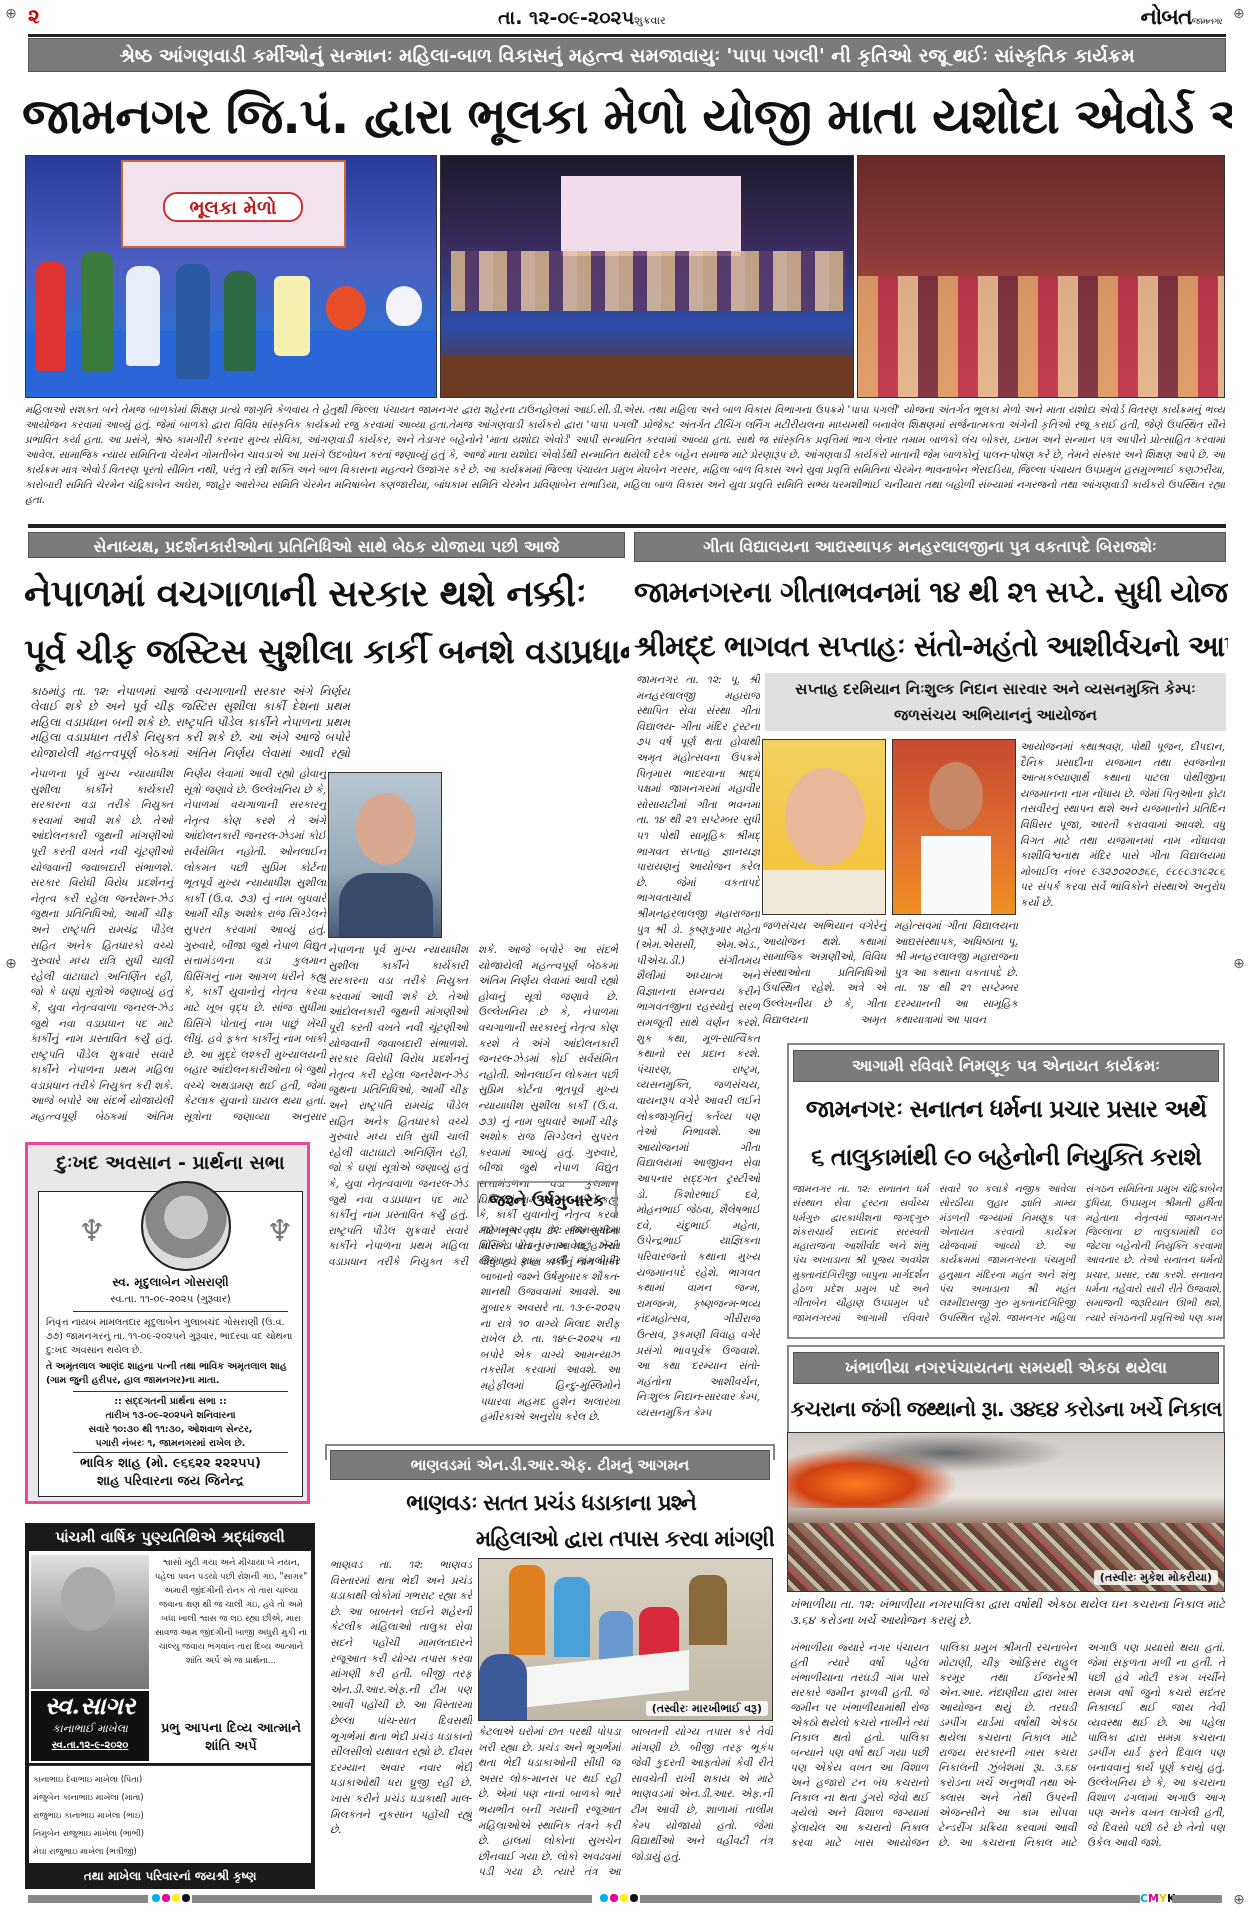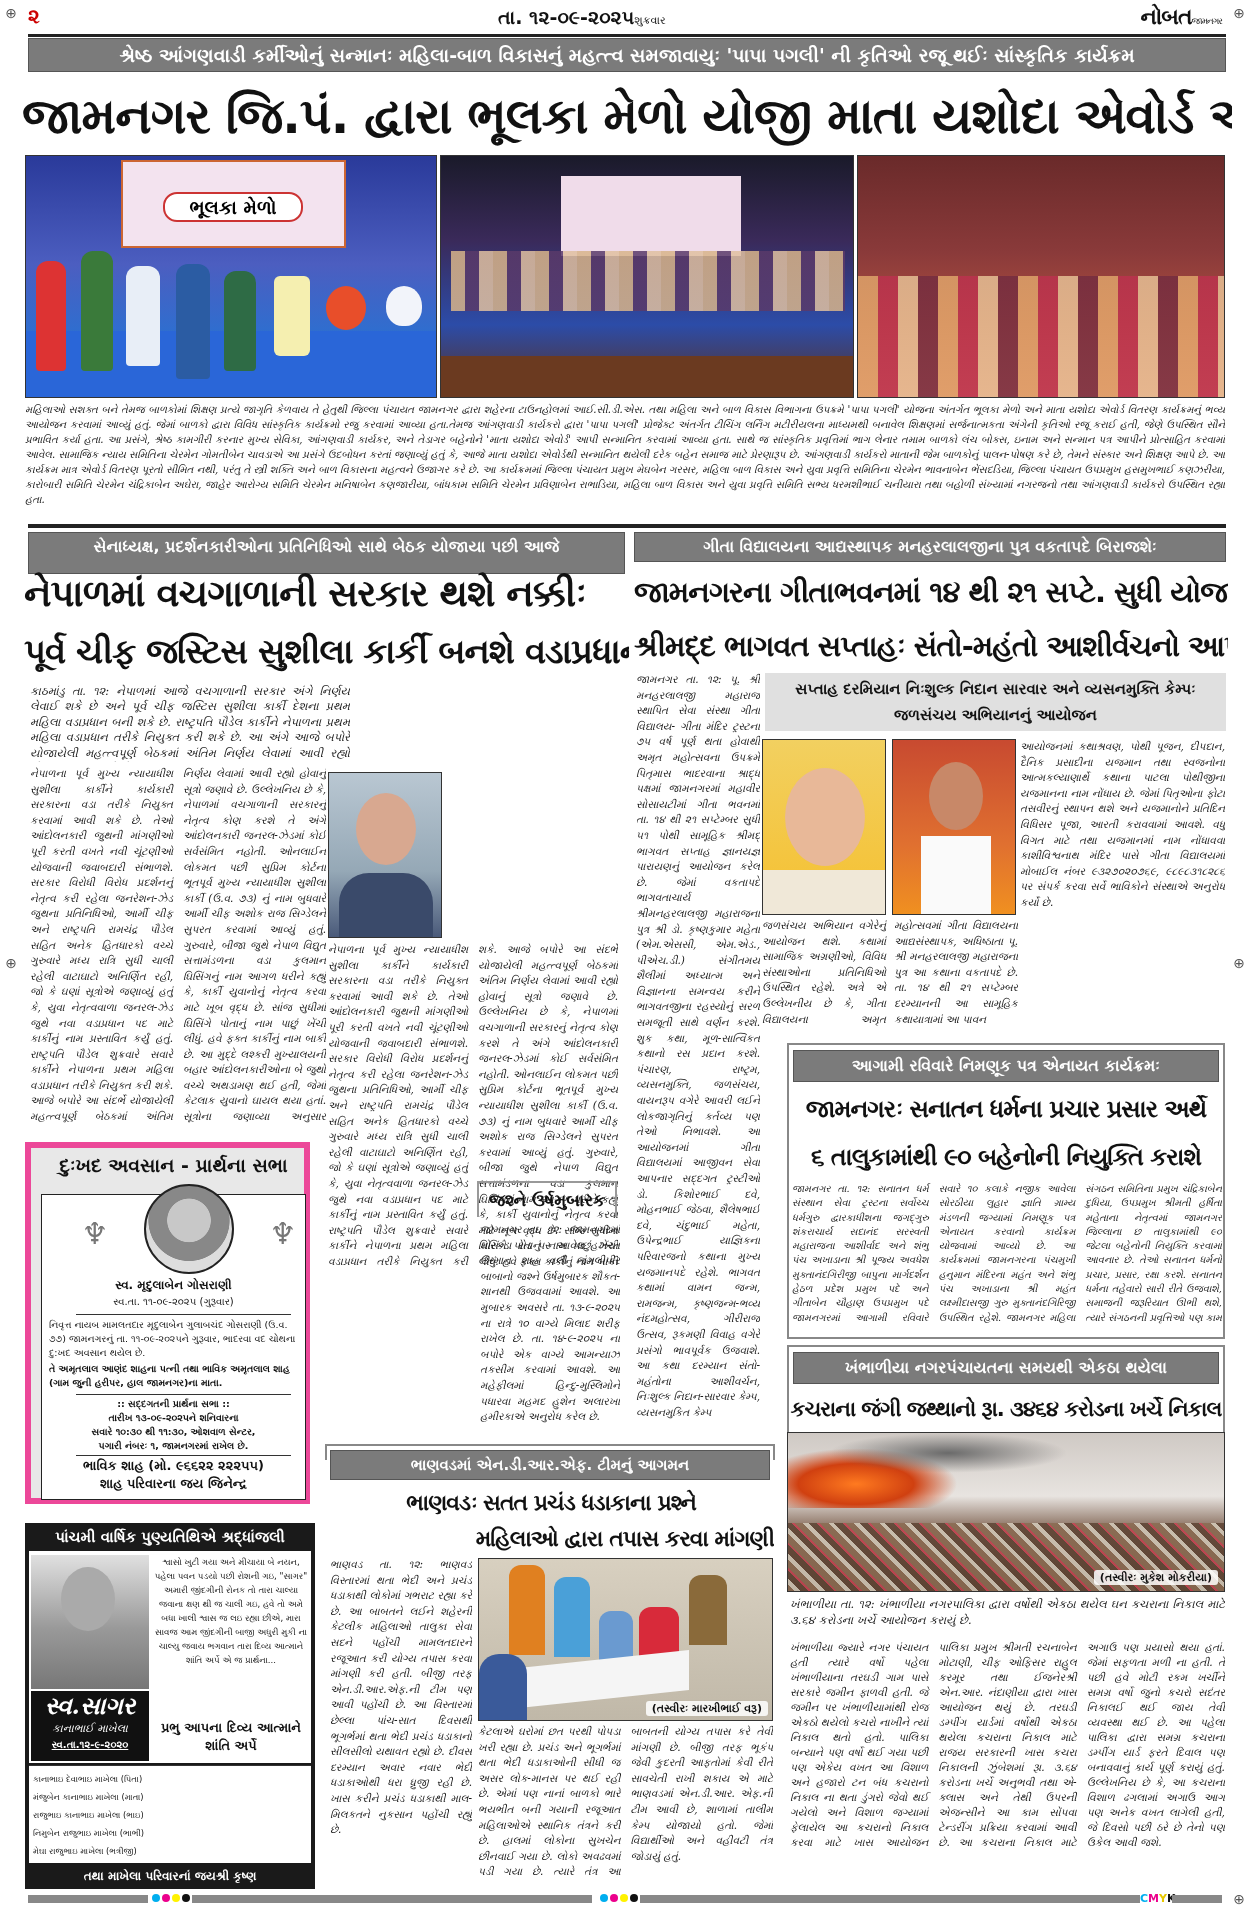--- a/index.html
+++ b/index.html
@@ -15,21 +15,21 @@
   .logo .sub { font-size: 9px; font-weight: normal; }
   .rule { position: absolute; left: 28px; width: 1198px; height: 3px; background: #222; }
   .kicker { position: absolute; background: #7b7b7b; color: #fff; font-weight: bold; text-align: center; white-space: nowrap; overflow: hidden; border: 1px solid #555; }
   .headline { position: absolute; font-family: "DejaVu Sans", sans-serif; font-weight: bold; color: #111; white-space: nowrap; overflow: hidden; letter-spacing: -1px; }
   .photo { position: absolute; overflow: hidden; border: 1px solid #333; }
   .body-text { position: absolute; font-family: "DejaVu Serif", serif; font-style: italic; font-size: 10.5px; line-height: 15.6px; color: #1a1a1a; text-align: justify; overflow: hidden; }
   .cols2 { column-count: 2; column-gap: 10px; }
   .cols3 { column-count: 3; column-gap: 10px; }
   .caption { position: absolute; background: rgba(255,255,255,0.85); font-weight: bold; font-size: 11px; padding: 1px 6px; border-radius: 3px; }
   .box { position: absolute; border: 2px solid #888; }
-  .obit { position: absolute; background: #e8e8e8; border: 6px solid #ec4899; }
+  .obit { position: absolute; background: #e8e8e8; border: 3px solid #ec4899; }
   .obit-inner { position: absolute; background: #fff; border: 1.5px solid #222; }
   .center { text-align: center; }
   .bottom-bar { position: absolute; height: 8px; background: #888; }
   .cmyk-dots { position: absolute; top: 1894px; height: 10px; display: flex; gap: 2px; }
   .cmyk-dots span { width: 8px; height: 8px; border-radius: 50%; display: inline-block; }
   .portrait-head { position: absolute; border-radius: 50%; }
 </style>
 </head>
 <body>
 
@@ -48,21 +48,21 @@
     <span>નોબત</span><span class="sub">જામનગર</span>
   </span>
 </div>
 <div class="rule" style="top:34px;"></div>
 
 <div class="kicker" style="left:28px;top:38px;width:1198px;height:34px;font-size:19px;line-height:32px;">શ્રેષ્ઠ આંગણવાડી કર્મીઓનું સન્માનઃ મહિલા-બાળ વિકાસનું મહત્ત્વ સમજાવાયુઃ 'પાપા પગલી' ની કૃતિઓ રજૂ થઈઃ સાંસ્કૃતિક કાર્યક્રમ</div>
 <div class="headline" style="left:22px;top:82px;width:1210px;height:72px;font-size:49px;line-height:70px;text-align:center;">જામનગર જિ.પં. દ્વારા ભૂલકા મેળો યોજી માતા યશોદા એવોર્ડ અપાયા</div>
 
 <div class="photo" style="left:25px;top:155px;width:412px;height:243px;background:linear-gradient(180deg,#2a3a9a 0%,#4c5ec0 45%,#2d6fd0 75%,#2060c8 100%);">
   <div class="abs" style="left:95px;top:4px;width:225px;height:88px;background:#f3e3ef;border:2px solid #c63;">
-    <div class="abs center" style="left:40px;top:30px;width:140px;height:30px;background:#fff;border:2px solid #c33;border-radius:14px;color:#000000;font-weight:bold;font-size:19px;line-height:26px;">ભૂલકા મેળો</div>
+    <div class="abs center" style="left:40px;top:30px;width:140px;height:30px;background:#fff;border:2px solid #c33;border-radius:14px;color:#b91c1c;font-weight:bold;font-size:19px;line-height:26px;">ભૂલકા મેળો</div>
   </div>
   <div class="abs" style="left:0;top:175px;width:412px;height:68px;background:#2a66d8;"></div>
   <div class="abs" style="left:10px;top:105px;width:30px;height:110px;background:#d33;border-radius:12px 12px 4px 4px;"></div>
   <div class="abs" style="left:55px;top:95px;width:32px;height:120px;background:#3a7a3a;border-radius:12px 12px 4px 4px;"></div>
   <div class="abs" style="left:100px;top:110px;width:34px;height:100px;background:#e8eef7;border-radius:12px 12px 4px 4px;"></div>
   <div class="abs" style="left:150px;top:108px;width:34px;height:115px;background:#2b5ca3;border-radius:12px 12px 4px 4px;"></div>
   <div class="abs" style="left:198px;top:115px;width:32px;height:100px;background:#2e6b45;border-radius:12px 12px 4px 4px;"></div>
   <div class="abs" style="left:248px;top:120px;width:36px;height:80px;background:#f5efb0;border-radius:6px;"></div>
   <div class="abs" style="left:300px;top:130px;width:40px;height:44px;background:#e84e2a;border-radius:50%;"></div>
   <div class="abs" style="left:360px;top:130px;width:36px;height:40px;background:#f2f4fa;border-radius:50% 50% 45% 45%;"></div>
@@ -72,21 +72,21 @@
   <div class="abs" style="left:10px;top:95px;width:394px;height:60px;background:repeating-linear-gradient(90deg,#d8b48a 0 14px,#5a3a6a 14px 28px,#e0c0a0 28px 42px);opacity:.85;"></div>
   <div class="abs" style="left:0;top:200px;width:414px;height:43px;background:#6b3a20;"></div>
 </div>
 <div class="photo" style="left:857px;top:155px;width:368px;height:243px;background:linear-gradient(180deg,#6a2a2a 0%,#8a3a3a 40%,#b05040 70%,#c8685a 100%);">
   <div class="abs" style="left:0;top:120px;width:368px;height:123px;background:repeating-linear-gradient(90deg,#e8b070 0 20px,#c03050 20px 40px,#f0d0a0 40px 60px,#702a40 60px 80px);opacity:.75;"></div>
 </div>
 
 <div class="body-text" style="left:25px;top:402px;width:1200px;height:122px;font-size:10.2px;line-height:15px;">મહિલાઓ સશક્ત બને તેમજ બાળકોમાં શિક્ષણ પ્રત્યે જાગૃતિ કેળવાય તે હેતુથી જિલ્લા પંચાયત જામનગર દ્વારા શહેરના ટાઉનહોલમાં આઈ.સી.ડી.એસ. તથા મહિલા અને બાળ વિકાસ વિભાગના ઉપક્રમે 'પાપા પગલી' યોજના અંતર્ગત ભૂલકા મેળો અને માતા યશોદા એવોર્ડ વિતરણ કાર્યક્રમનું ભવ્ય આયોજન કરવામાં આવ્યું હતું. જેમાં બાળકો દ્વારા વિવિધ સાંસ્કૃતિક કાર્યક્રમો રજુ કરવામાં આવ્યા હતા.તેમજ આંગણવાડી કાર્યકરો દ્વારા 'પાપા પગલી' પ્રોજેક્ટ અંતર્ગત ટીચિંગ લર્નિંગ મટીરીયલના માધ્યમથી બનાવેલ શિક્ષણમાં સર્જનાત્મકતા અંગેની કૃતિઓ રજૂ કરાઈ હતી, જેણે ઉપસ્થિત સૌને પ્રભાવિત કર્યા હતા. આ પ્રસંગે, શ્રેષ્ઠ કામગીરી કરનાર મુખ્ય સેવિકા, આંગણવાડી કાર્યકર, અને તેડાગર બહેનોને 'માતા યશોદા એવોર્ડ' આપી સન્માનિત કરવામાં આવ્યા હતા. સાથે જ સાંસ્કૃતિક પ્રવૃત્તિમાં ભાગ લેનાર તમામ બાળકો લંચ બોક્સ, ઇનામ અને સન્માન પત્ર આપીને પ્રોત્સાહિત કરવામાં આવેલ. સામાજિક ન્યાય સમિતિના ચેરમેન ગોમતીબેન ચાવડાએ આ પ્રસંગે ઉદબોધન કરતાં જણાવ્યું હતું કે, આજે માતા યશોદા એવોર્ડથી સન્માનિત થયેલી દરેક બહેન સમાજ માટે પ્રેરણારૂપ છે. આંગણવાડી કાર્યકરો માતાની જેમ બાળકોનું પાલન-પોષણ કરે છે, તેમને સંસ્કાર અને શિક્ષણ આપે છે. આ કાર્યક્રમ માત્ર એવોર્ડ વિતરણ પૂરતો સીમિત નથી, પરંતુ તે સ્ત્રી શક્તિ અને બાળ વિકાસના મહત્વને ઉજાગર કરે છે. આ કાર્યક્રમમાં જિલ્લા પંચાયત પ્રમુખ મેઘબેન ગરસર, મહિલા બાળ વિકાસ અને યુવા પ્રવૃત્તિ સમિતિના ચેરમેન ભાવનાબેન ભેંસદડિયા, જિલ્લા પંચાયત ઉપપ્રમુખ હસમુખભાઈ કણઝરીયા, કારોબારી સમિતિ ચેરમેન ચંદ્રિકાબેન અઘેરા, જાહેર આરોગ્ય સમિતિ ચેરમેન મનિષાબેન કણજારીયા, બાંધકામ સમિતિ ચેરમેન પ્રવિણાબેન રાભાડિયા, મહિલા બાળ વિકાસ અને યુવા પ્રવૃત્તિ સમિતિ સભ્ય ધરમશીભાઈ ચનીયારા તથા બહોળી સંખ્યામાં નગરજનો તથા આંગણવાડી કાર્યકરો ઉપસ્થિત રહ્યા હતા.</div>
 <div class="rule" style="top:524px;height:4px;"></div>
 
-<div class="kicker" style="left:28px;top:532px;width:597px;height:42px;font-size:16px;line-height:28px;">સેનાધ્યક્ષ, પ્રદર્શનકારીઓના પ્રતિનિધિઓ સાથે બેઠક યોજાયા પછી આજે</div>
+<div class="kicker" style="left:28px;top:532px;width:597px;height:26px;font-size:16px;line-height:28px;">સેનાધ્યક્ષ, પ્રદર્શનકારીઓના પ્રતિનિધિઓ સાથે બેઠક યોજાયા પછી આજે</div>
 <div class="headline" style="left:24px;top:566px;width:605px;height:56px;font-size:37px;line-height:56px;">નેપાળમાં વચગાળાની સરકાર થશે નક્કીઃ</div>
 <div class="headline" style="left:24px;top:622px;width:605px;height:58px;font-size:34px;line-height:58px;">પૂર્વ ચીફ જસ્ટિસ સુશીલા કાર્કી બનશે વડાપ્રધાન?</div>
 <div class="body-text" style="left:30px;top:684px;width:320px;height:78px;font-size:11.5px;line-height:15.4px;">કાઠમાંડુ તા. ૧૨: નેપાળમાં આજે વચગાળાની સરકાર અંગે નિર્ણય લેવાઈ શકે છે અને પૂર્વ ચીફ જસ્ટિસ સુશીલા કાર્કી દેશના પ્રથમ મહિલા વડાપ્રધાન બની શકે છે. રાષ્ટ્રપતિ પૌડેલ કાર્કીને નેપાળના પ્રથમ મહિલા વડાપ્રધાન તરીકે નિયુક્ત કરી શકે છે. આ અંગે આજે બપોરે યોજાયેલી મહત્ત્વપૂર્ણ બેઠકમાં અંતિમ નિર્ણય લેવામાં આવી રહ્યો હોવાનું જાણવા મળે છે.</div>
 <div class="photo" style="left:328px;top:772px;width:114px;height:166px;background:linear-gradient(180deg,#b9c7d2 0%,#95a8b6 60%,#4a5a7a 100%);">
   <div class="portrait-head" style="left:27px;top:20px;width:60px;height:72px;background:#d8a890;"></div>
   <div class="abs" style="left:10px;top:100px;width:94px;height:66px;background:#3a4a6a;border-radius:30px 30px 0 0;"></div>
 </div>
 <div class="body-text cols2" style="left:30px;top:766px;width:296px;height:364px;">નેપાળના પૂર્વ મુખ્ય ન્યાયાધીશ સુશીલા કાર્કીને કાર્યકારી સરકારના વડા તરીકે નિયુક્ત કરવામાં આવી શકે છે. તેઓ આંદોલનકારી જુથની માંગણીઓ પૂરી કરતી વખતે નવી ચૂંટણીઓ યોજવાની જવાબદારી સંભાળશે. સરકાર વિરોધી વિરોધ પ્રદર્શનનું નેતૃત્વ કરી રહેલા જનરેશન-ઝેડ જુથના પ્રતિનિધિઓ, આર્મી ચીફ અને રાષ્ટ્રપતિ રામચંદ્ર પૌડેલ સહિત અનેક હિતધારકો વચ્ચે ગુરુવારે મધ્ય રાત્રિ સુધી ચાલી રહેલી વાટાઘાટો અનિર્ણિત રહી, જો કે ઘણાં સૂત્રોએ જણાવ્યું હતું કે, યુવા નેતૃત્વવાળા જનરલ-ઝેડ જુથે નવા વડાપ્રધાન પદ માટે કાર્કીનું નામ પ્રસ્તાવિત કર્યું હતું. રાષ્ટ્રપતિ પૌડેલ શુક્રવારે સવારે કાર્કીને નેપાળના પ્રથમ મહિલા વડાપ્રધાન તરીકે નિયુક્ત કરી શકે. આજે બપોરે આ સંદર્ભે યોજાયેલી મહત્ત્વપૂર્ણ બેઠકમાં અંતિમ નિર્ણય લેવામાં આવી રહ્યો હોવાનું સૂત્રો જણાવે છે. ઉલ્લેખનિય છે કે, નેપાળમાં વચગાળાની સરકારનું નેતૃત્વ કોણ કરશે તે અંગે આંદોલનકારી જનરલ-ઝેડમાં કોઈ સર્વસંમિત નહોતી. ઓનલાઈન લોકમત પછી સુપ્રિમ કોર્ટના ભૂતપૂર્વ મુખ્ય ન્યાયાધીશ સુશીલા કાર્કી (ઉ.વ. ૭૩) નું નામ બુધવારે આર્મી ચીફ અશોક રાજ સિગ્ડેલને સુપરત કરવામાં આવ્યું હતું. ગુરુવારે, બીજા જુથે નેપાળ વિદ્યુત સત્તામંડળના વડા કુલમાન ઘિસિંગનું નામ આગળ ધરીને કહ્યું કે, કાર્કી યુવાનોનું નેતૃત્વ કરવા માટે ખૂબ વૃદ્ધ છે. સાંજ સુધીમાં ઘિસિંગે પોતાનું નામ પાછું ખેંચી લીધું. હવે ફક્ત કાર્કીનું નામ બાકી છે. આ મુદ્દે લશ્કરી મુખ્યાલયની બહાર આંદોલનકારીઓના બે જુથો વચ્ચે અથડામણ થઈ હતી, જેમાં કેટલાક યુવાનો ઘાયલ થયા હતાં. સૂત્રોના જણાવ્યા અનુસાર રાષ્ટ્રપતિ વર્તમાન રાજકીય ગતિરોધનો સામનો કરવા માટે વિવિધ રાજકીય નેતાઓ અને બંધારણીય નિષ્ણાતો સાથે ચર્ચા કરી રહ્યા છે. નવી સરકાર બનાવવા માટે ત્રણ વિકલ્પો પર વિચાર કરવામાં આવ્યો છે. સંસદનું વિસર્જન કરવું અથવા તેને જાળવી રાખવી, જો કે આંદોલનકારી જુથ બંધારણીય માળખામાં ઉકેલ શોધવા માટે સંમત થયું છે. આજે નેપાળના કર્ફ્યુમુક્ત વિસ્તારોમાં લોકોના રોજિંદા જીવન માટે ચાર કલાક માટે રાત્રિ કર્ફ્યુમાં છૂટ આપવામાં આવી છે. દેશભરમાં સવારે ૧૧ થી સાંજે ૫ વાગ્યા સુધી પ્રતિબંધિત આદેશો લાગુ રહેશે. ત્યારપછી બીજા દિવસે સાંજે ૭ થી સવારે ૬ વાગ્યા સુધી કર્ફ્યુ ફરી શરૂ થાય તે રહેશે. આ પહેલા સોમવારે ભ્રષ્ટાચાર અને સોશિયલ મીડિયા પર પ્રતિબંધ સામે સેંકડો વિરોધીઓ રસ્તા પર ઉતર્યા પછી કેપી શર્મા ઓલીએ મંગળવારે વડાપ્રધાન પદેથી રાજીનામું આપ્યું હતું. આ દરમિયાન વિરોધ પ્રદર્શન દરમિયાન પોલીસ કાર્યવાહીમાં ઓછામાં ઓછા ૧૯ લોકોના મોત પછી વિરોધીઓ રાજીનામાની માગણી સાથે તેમની ઓફિસમાં ઘૂસી ગયા હતાં. દરમિયાન સોમવારે રાત્રે સોશિયલ મીડિયા પરનો પ્રતિબંધ પણ હટાવી લેવામાં આવ્યો હતો. રાષ્ટ્રપતિ પૌડેલે ઓલીનું રાજીનામું સ્વીકારી લીધું છે, પરંતુ કહ્યું છે કે તેમના નેતૃત્વ હેઠળનું મંત્રીમંડળ નવી મંત્રી પરિષદની રચના ન થાય ત્યાં સુધી સરકાર ચલાવતું રહેશે. આરોગ્ય મંત્રાલયના જણાવ્યા અનુસાર સોમવાર અને મંગળવારે થયેલા વિરોધ પ્રદર્શનોમાં મૃત્યુઆંક ૫૦ થી વધુ થઈ ગયો છે.</div>
 <div class="body-text" style="left:328px;top:942px;width:290px;height:340px;column-count:2;column-gap:10px;">નેપાળના પૂર્વ મુખ્ય ન્યાયાધીશ સુશીલા કાર્કીને કાર્યકારી સરકારના વડા તરીકે નિયુક્ત કરવામાં આવી શકે છે. તેઓ આંદોલનકારી જુથની માંગણીઓ પૂરી કરતી વખતે નવી ચૂંટણીઓ યોજવાની જવાબદારી સંભાળશે. સરકાર વિરોધી વિરોધ પ્રદર્શનનું નેતૃત્વ કરી રહેલા જનરેશન-ઝેડ જુથના પ્રતિનિધિઓ, આર્મી ચીફ અને રાષ્ટ્રપતિ રામચંદ્ર પૌડેલ સહિત અનેક હિતધારકો વચ્ચે ગુરુવારે મધ્ય રાત્રિ સુધી ચાલી રહેલી વાટાઘાટો અનિર્ણિત રહી, જો કે ઘણાં સૂત્રોએ જણાવ્યું હતું કે, યુવા નેતૃત્વવાળા જનરલ-ઝેડ જુથે નવા વડાપ્રધાન પદ માટે કાર્કીનું નામ પ્રસ્તાવિત કર્યું હતું. રાષ્ટ્રપતિ પૌડેલ શુક્રવારે સવારે કાર્કીને નેપાળના પ્રથમ મહિલા વડાપ્રધાન તરીકે નિયુક્ત કરી શકે. આજે બપોરે આ સંદર્ભે યોજાયેલી મહત્ત્વપૂર્ણ બેઠકમાં અંતિમ નિર્ણય લેવામાં આવી રહ્યો હોવાનું સૂત્રો જણાવે છે. ઉલ્લેખનિય છે કે, નેપાળમાં વચગાળાની સરકારનું નેતૃત્વ કોણ કરશે તે અંગે આંદોલનકારી જનરલ-ઝેડમાં કોઈ સર્વસંમિત નહોતી. ઓનલાઈન લોકમત પછી સુપ્રિમ કોર્ટના ભૂતપૂર્વ મુખ્ય ન્યાયાધીશ સુશીલા કાર્કી (ઉ.વ. ૭૩) નું નામ બુધવારે આર્મી ચીફ અશોક રાજ સિગ્ડેલને સુપરત કરવામાં આવ્યું હતું. ગુરુવારે, બીજા જુથે નેપાળ વિદ્યુત સત્તામંડળના વડા કુલમાન ઘિસિંગનું નામ આગળ ધરીને કહ્યું કે, કાર્કી યુવાનોનું નેતૃત્વ કરવા માટે ખૂબ વૃદ્ધ છે. સાંજ સુધીમાં ઘિસિંગે પોતાનું નામ પાછું ખેંચી લીધું. હવે ફક્ત કાર્કીનું નામ બાકી છે. આ મુદ્દે લશ્કરી મુખ્યાલયની બહાર આંદોલનકારીઓના બે જુથો વચ્ચે અથડામણ થઈ હતી, જેમાં કેટલાક યુવાનો ઘાયલ થયા હતાં. સૂત્રોના જણાવ્યા અનુસાર રાષ્ટ્રપતિ વર્તમાન રાજકીય ગતિરોધનો સામનો કરવા માટે વિવિધ રાજકીય નેતાઓ અને બંધારણીય નિષ્ણાતો સાથે ચર્ચા કરી રહ્યા છે. નવી સરકાર બનાવવા માટે ત્રણ વિકલ્પો પર વિચાર કરવામાં આવ્યો છે. સંસદનું વિસર્જન કરવું અથવા તેને જાળવી રાખવી, જો કે આંદોલનકારી જુથ બંધારણીય માળખામાં ઉકેલ શોધવા માટે સંમત થયું છે. આજે નેપાળના કર્ફ્યુમુક્ત વિસ્તારોમાં લોકોના રોજિંદા જીવન માટે ચાર કલાક માટે રાત્રિ કર્ફ્યુમાં છૂટ આપવામાં આવી છે. દેશભરમાં સવારે ૧૧ થી સાંજે ૫ વાગ્યા સુધી પ્રતિબંધિત આદેશો લાગુ રહેશે. ત્યારપછી બીજા દિવસે સાંજે ૭ થી સવારે ૬ વાગ્યા સુધી કર્ફ્યુ ફરી શરૂ થાય તે રહેશે. આ પહેલા સોમવારે ભ્રષ્ટાચાર અને સોશિયલ મીડિયા પર પ્રતિબંધ સામે સેંકડો વિરોધીઓ રસ્તા પર ઉતર્યા પછી કેપી શર્મા ઓલીએ મંગળવારે વડાપ્રધાન પદેથી રાજીનામું આપ્યું હતું. આ દરમિયાન વિરોધ પ્રદર્શન દરમિયાન પોલીસ કાર્યવાહીમાં ઓછામાં ઓછા ૧૯ લોકોના મોત પછી વિરોધીઓ રાજીનામાની માગણી સાથે તેમની ઓફિસમાં ઘૂસી ગયા હતાં. દરમિયાન સોમવારે રાત્રે સોશિયલ મીડિયા પરનો પ્રતિબંધ પણ હટાવી લેવામાં આવ્યો હતો. રાષ્ટ્રપતિ પૌડેલે ઓલીનું રાજીનામું સ્વીકારી લીધું છે, પરંતુ કહ્યું છે કે તેમના નેતૃત્વ હેઠળનું મંત્રીમંડળ નવી મંત્રી પરિષદની રચના ન થાય ત્યાં સુધી સરકાર ચલાવતું રહેશે. આરોગ્ય મંત્રાલયના જણાવ્યા અનુસાર સોમવાર અને મંગળવારે થયેલા વિરોધ પ્રદર્શનોમાં મૃત્યુઆંક ૫૦ થી વધુ થઈ ગયો છે.</div>
 

